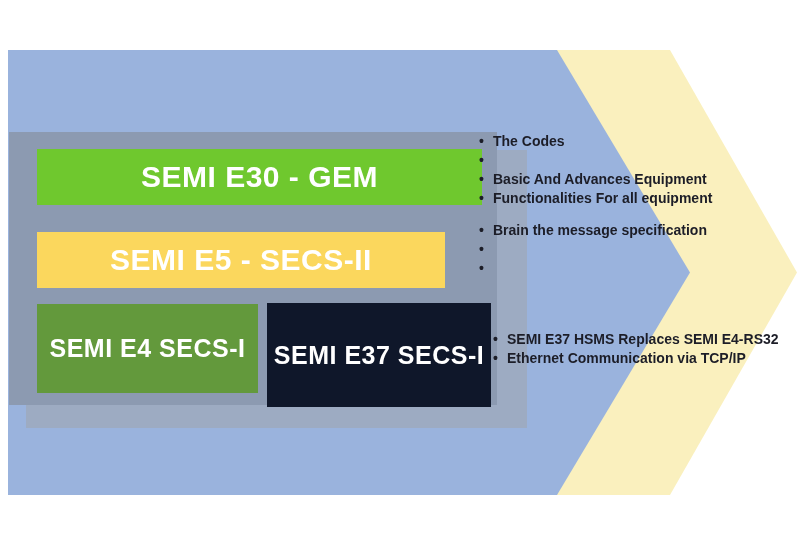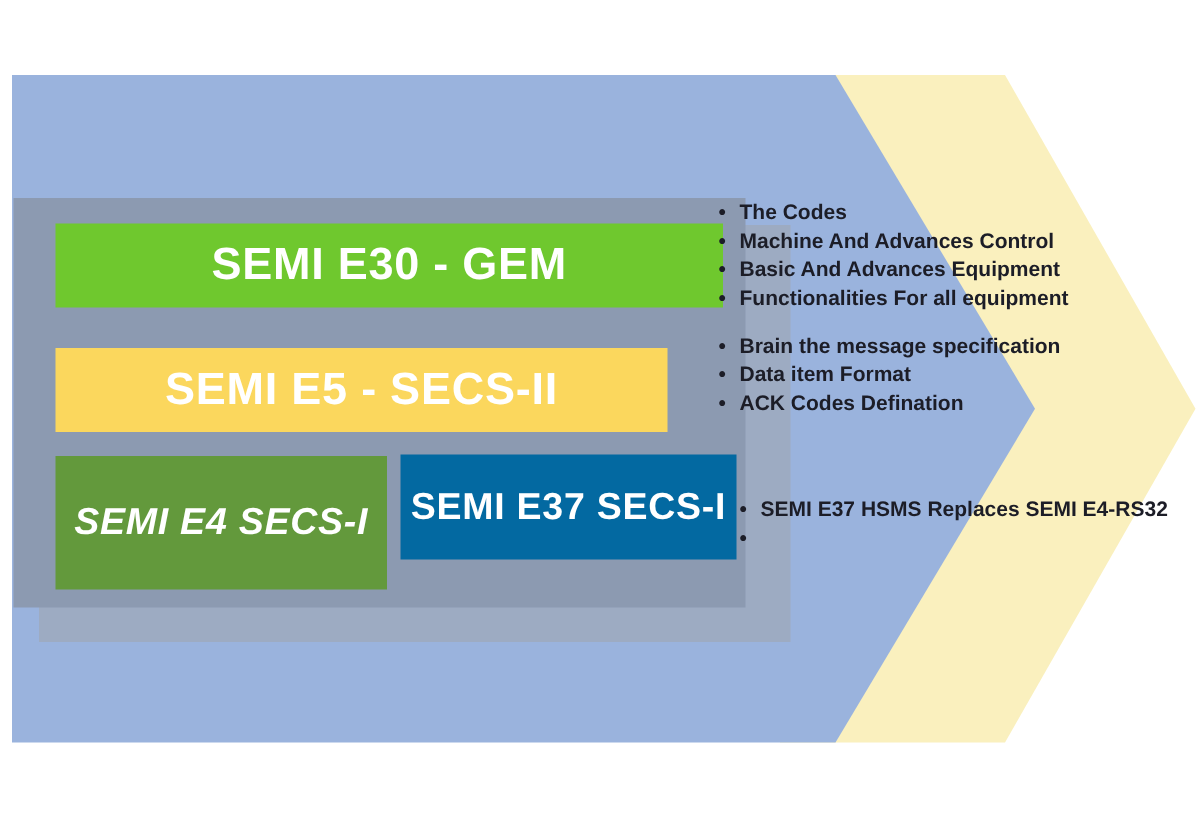--- a/index.html
+++ b/index.html
@@ -17,22 +17,22 @@
   .panel{
     position:absolute;left:9px;top:132px;width:488px;height:273px;
     background:#8C9AB1;
   }
   .box{
     position:absolute;display:flex;align-items:center;justify-content:center;
     color:#FFFFFF;font-weight:bold;letter-spacing:0.5px;
   }
   .box-e30{left:37px;top:149px;width:445px;height:56px;background:#6FC82E;font-size:30px;align-items:center;}
   .box-e5 {left:37px;top:232px;width:408px;height:56px;background:#FBD75D;font-size:30px;}
-  .box-e4 {left:37px;top:304px;width:221px;height:89px;background:#63993C;font-size:25px;font-style:italic;}
-  .box-e37{left:267px;top:303px;width:224px;height:70px;background:#0369a1;font-size:25px;align-items:center;}
+  .box-e4 {left:37px;top:304px;width:221px;height:89px;background:#63993C;font-size:25px;}
+  .box-e37{left:267px;top:303px;width:224px;height:104px;background:#0f172a;font-size:25px;align-items:center;}
   .bullet-group{
     position:absolute;color:#1C1D27;font-size:14px;font-weight:bold;line-height:19px;
   }
   .bg-1{left:479px;top:132px;}
   .bg-2{left:479px;top:221px;}
   .bg-3{left:493px;top:330px;}
   .bullet-item{display:flex;align-items:baseline;white-space:nowrap;}
   .dot{display:inline-block;width:14px;flex:0 0 14px;}
 </style>
 </head>
@@ -64,50 +64,48 @@
     <span>SEMI E37 SECS-I</span>
   </div>
 
   <div class="bullet-group bg-1">
     <div class="bullet-item">
       <span class="dot">•</span>
       <span>The Codes</span>
     </div>
     <div class="bullet-item">
       <span class="dot">•</span>
-      <span>Machine And Advances Control</span>
     </div>
     <div class="bullet-item">
       <span class="dot">•</span>
       <span>Basic And Advances Equipment</span>
     </div>
     <div class="bullet-item">
       <span class="dot">•</span>
       <span>Functionalities For all equipment</span>
     </div>
   </div>
 
   <div class="bullet-group bg-2">
     <div class="bullet-item">
       <span class="dot">•</span>
       <span>Brain the message specification</span>
     </div>
     <div class="bullet-item">
       <span class="dot">•</span>
-      <span>Data item Format</span>
     </div>
     <div class="bullet-item">
       <span class="dot">•</span>
-      <span>ACK Codes Defination</span>
     </div>
   </div>
 
   <div class="bullet-group bg-3">
     <div class="bullet-item">
       <span class="dot">•</span>
       <span>SEMI E37 HSMS Replaces SEMI E4-RS32</span>
     </div>
     <div class="bullet-item">
       <span class="dot">•</span>
+      <span>Ethernet Communication via TCP/IP</span>
     </div>
   </div>
 
 </div>
 
 </body></html>

